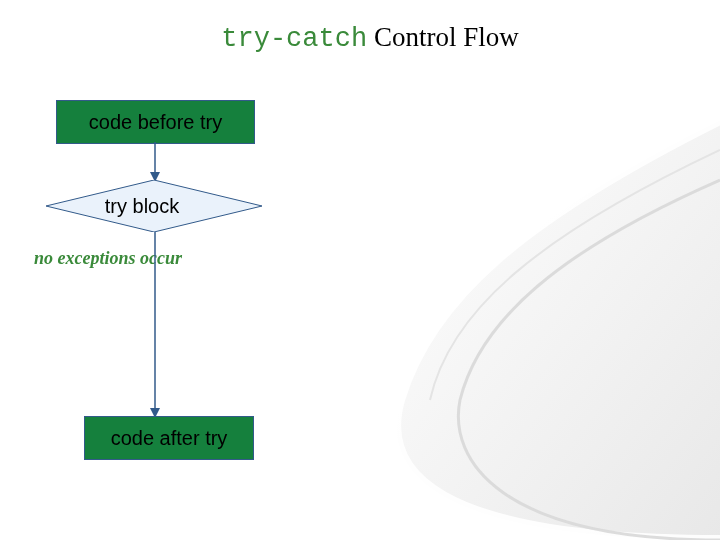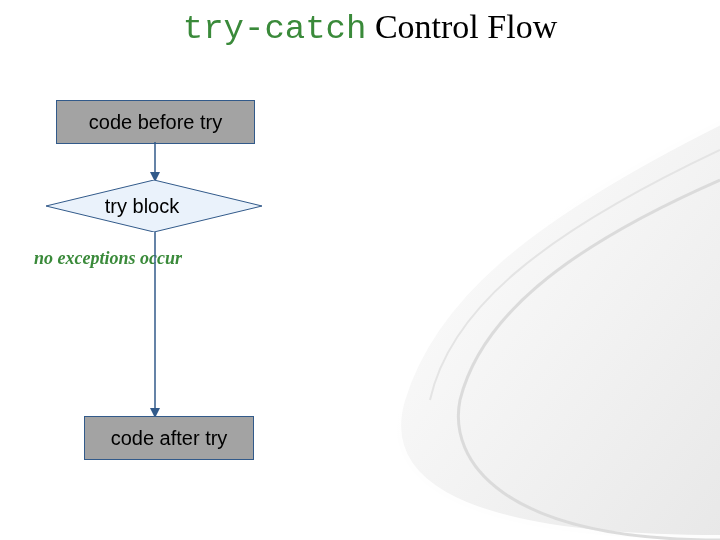--- a/index.html
+++ b/index.html
@@ -1,20 +1,20 @@
 <!DOCTYPE html>
 <html><head>
 <meta charset="utf-8">
 <style>
   html,body{margin:0;padding:0;width:720px;height:540px;background:#ffffff;font-family:Verdana,Geneva,sans-serif;overflow:hidden;position:relative;}
   
   .bg{position:absolute;inset:0;z-index:0;}
-  .title{position:absolute;left:0;right:0;top:8px;text-align:center;font-size:34px;color:#000;font-family:"Times New Roman",serif;z-index:2;padding-left:20px;}
+  .title{position:absolute;left:0;right:0;top:22px;text-align:center;font-size:27px;color:#000;font-family:"Times New Roman",serif;z-index:2;padding-left:20px;}
   .title .mono{font-family:"Courier New",monospace;color:#3a8a3a;}
-  .box{position:absolute;border:1px solid #325a8a;background:#a3a3a3;font-size:20px;color:#000;display:flex;align-items:center;justify-content:center;z-index:2;}
+  .box{position:absolute;border:1px solid #325a8a;background:#15803d;font-size:20px;color:#000;display:flex;align-items:center;justify-content:center;z-index:2;}
   .box1{left:56px;top:100px;width:197px;height:42px;}
   .box2{left:84px;top:416px;width:168px;height:42px;}
   .diamond-wrap{position:absolute;left:46px;top:180px;width:216px;height:52px;z-index:2;}
   .diamond-label{position:absolute;left:34px;top:180px;width:216px;height:52px;display:flex;align-items:center;justify-content:center;font-size:20px;color:#000;z-index:3;}
   .cond{position:absolute;left:34px;top:248px;font-size:18px;font-style:italic;font-weight:bold;color:#3a8a3a;font-family:"Times New Roman",serif;z-index:2;}
   svg{display:block;}
   .arrow{position:absolute;z-index:2;}
 </style>
 </head>
 <body>

